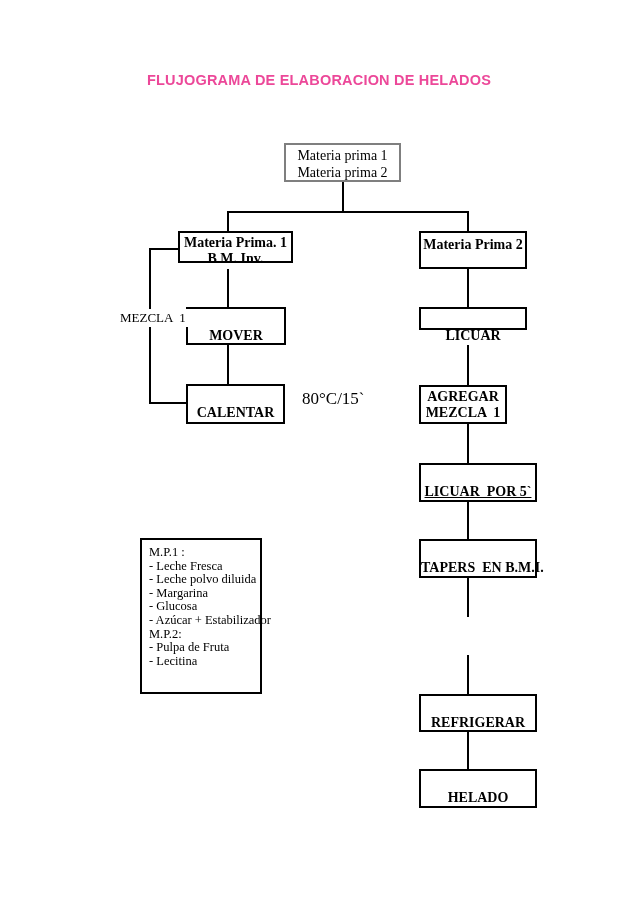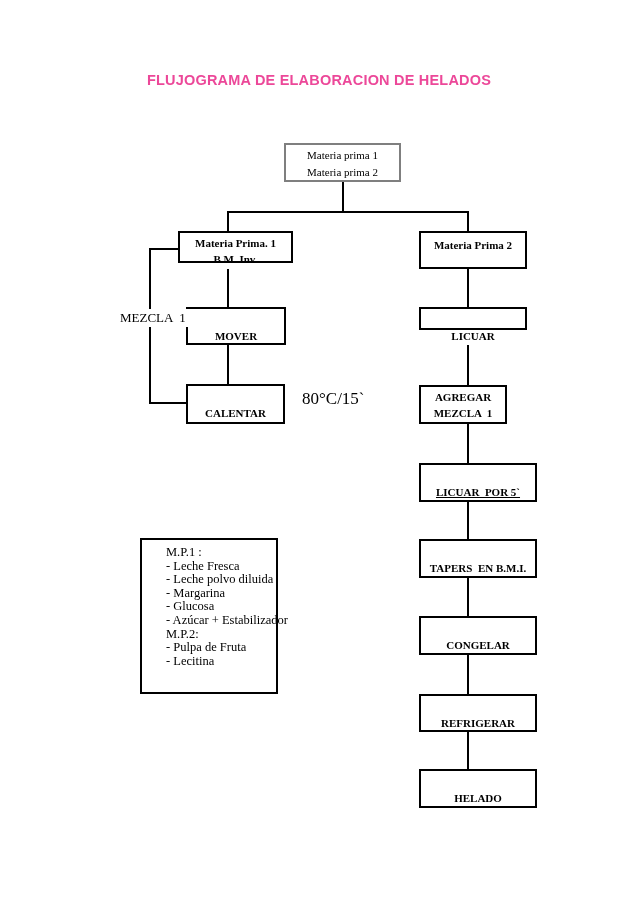--- a/index.html
+++ b/index.html
@@ -17,41 +17,41 @@
     text-align:center;
     font-family:"Liberation Sans", sans-serif;
     font-weight:bold; font-size:14.5px; letter-spacing:0.2px;
     color:#ec4899;
   }
   .node {
     position:absolute; box-sizing:border-box;
     border:2px solid #000000; background:#ffffff;
     text-align:center;
     font-family:"Liberation Serif", serif;
-    font-weight:bold; font-size:11px; line-height:16px;
+    font-weight:bold; font-size:14px; line-height:16px;
     z-index:2;
   }
   .node .ln { display:block; white-space:pre; }
   .node.single { padding-top:19px; }
   .node.double { padding-top:2px; }
   .node.source {
     border-color:#7f7f7f; font-weight:normal; line-height:17px; padding-top:2px;
   }
   .line { position:absolute; background:#000000; z-index:1; }
   .annotation {
     position:absolute; font-size:13px; white-space:pre; z-index:3;
     font-family:"Liberation Serif", serif;
   }
   .annotation.boxed-bg { background:#ffffff; padding:1px 3px; }
   .notes {
     position:absolute; box-sizing:border-box;
-    left:140px; top:538px; width:138px; height:156px;
+    left:140px; top:538px; width:122px; height:156px;
     border:2px solid #000000; background:#ffffff;
     font-size:12.5px; line-height:13.6px;
-    padding:6px 2px 0 24px; text-align:left; z-index:2;
+    padding:6px 2px 0 7px; text-align:left; z-index:2;
   }
   .notes .nline { display:block; white-space:pre; }
 
   
   #node-materia-prima   { left:284px; top:143px; width:117px; height:39px; }
   #node-materia-prima-1 { left:178px; top:231px; width:115px; height:32px; }
   #node-mover           { left:186px; top:307px; width:100px; height:38px; }
   #node-calentar        { left:186px; top:384px; width:99px;  height:40px; }
   #node-materia-prima-2 { left:419px; top:231px; width:108px; height:38px; padding-top:4px; }
   #node-licuar          { left:419px; top:307px; width:108px; height:23px; }
@@ -140,23 +140,20 @@
   </div>
 
   <div class="node single" id="node-licuar5">
     <span class="ln">LICUAR  POR 5`</span>
   </div>
 
   <div class="node single" id="node-tapers">
     <span class="ln">TAPERS  EN B.M.I.</span>
   </div>
 
-  <div class="node single" id="node-congelar">
-    <span class="ln">CONGELAR</span>
-  </div>
 
   <div class="node single" id="node-helado">
     <span class="ln">HELADO</span>
   </div>
 
   <div class="node single" id="node-refrigerar">
     <span class="ln">REFRIGERAR</span>
   </div>
 
   <div class="annotation boxed-bg" id="label-mezcla">MEZCLA  1</div>

